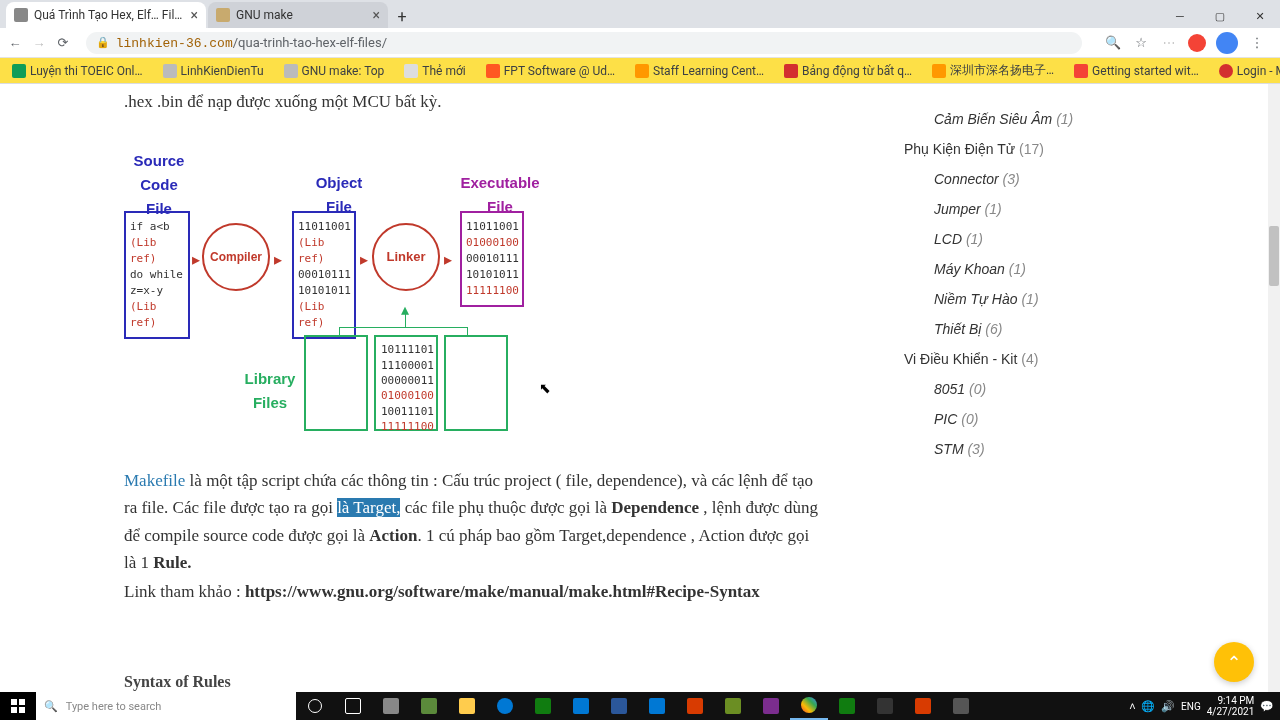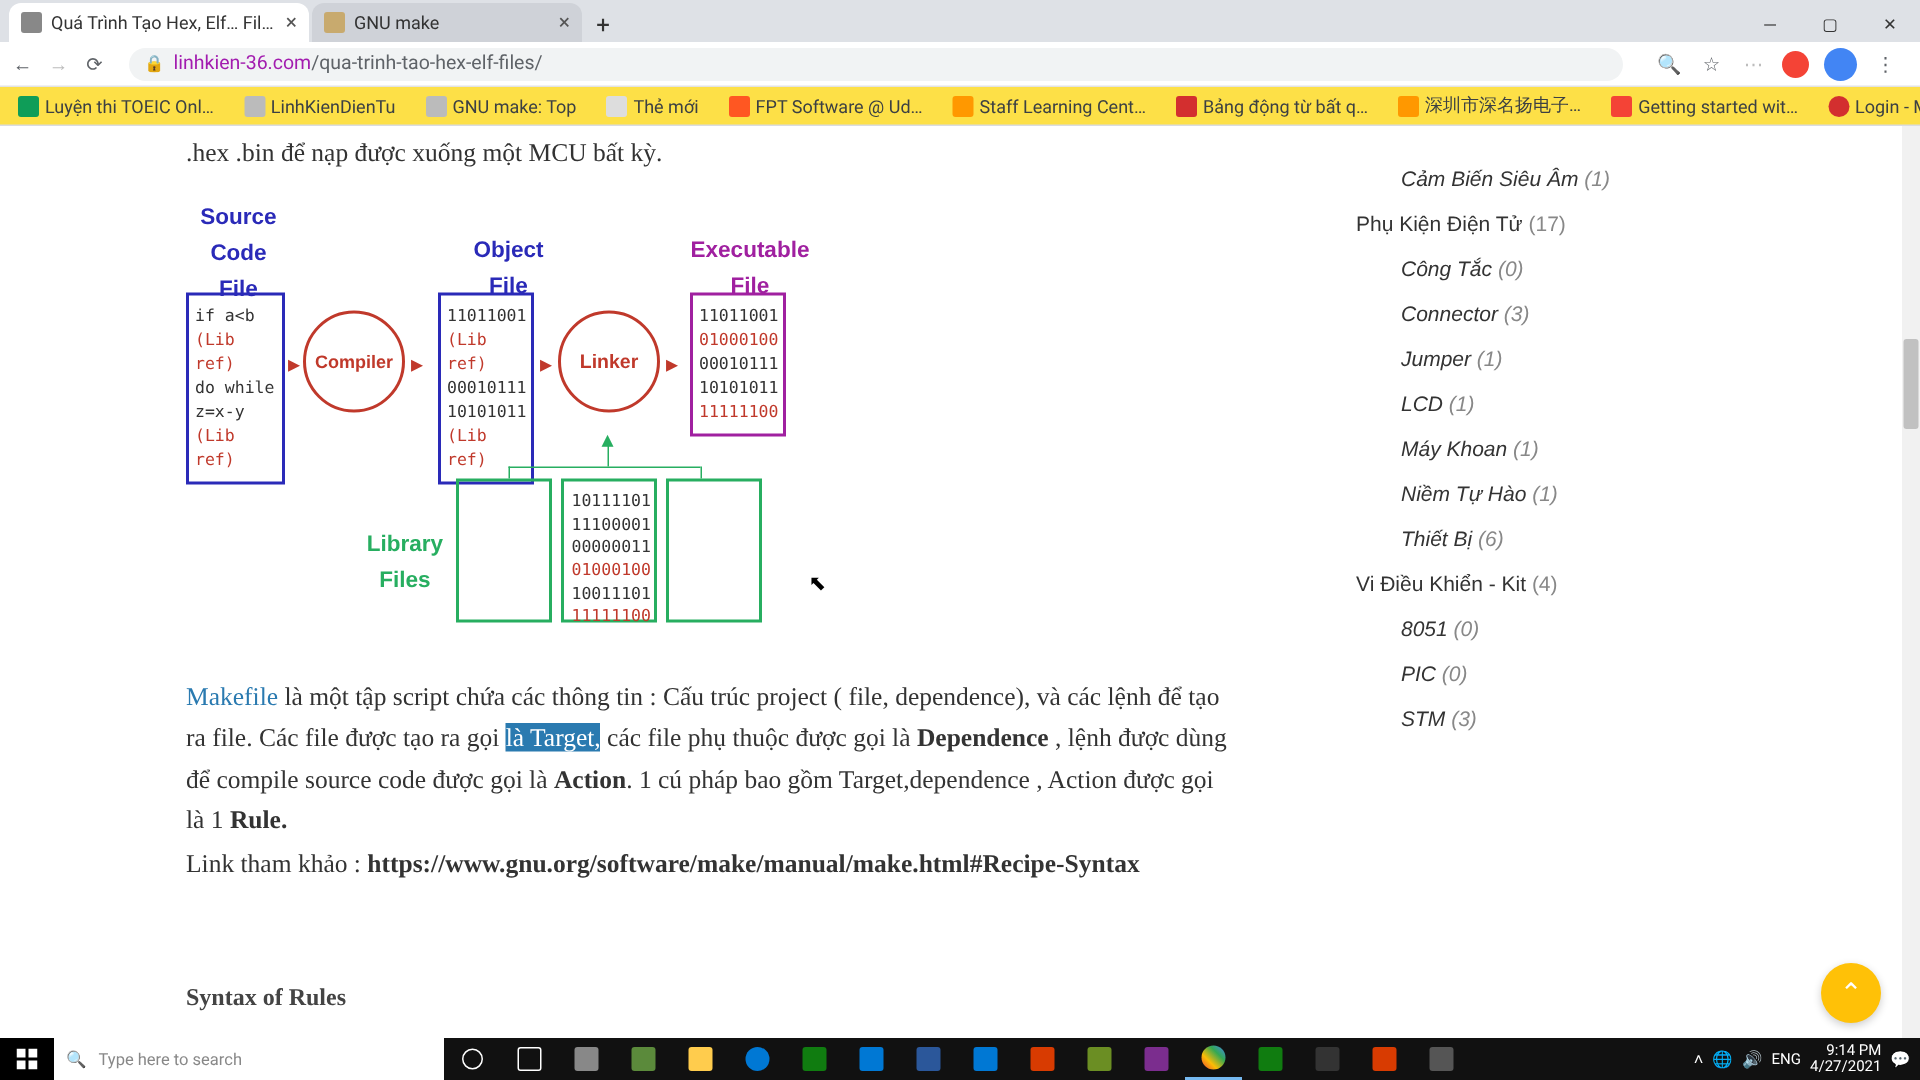--- a/index.html
+++ b/index.html
@@ -14,34 +14,34 @@
 .tab .close { color: #555; font-size: 14px; }
 .new-tab { width: 24px; text-align: center; color: #333; font-size: 16px; padding-bottom: 2px; }
 .win-controls { margin-left: auto; display: flex; }
 .win-btn { width: 40px; height: 24px; display: flex; align-items: center; justify-content: center; color: #333; font-size: 11px; }
 
 .addr-bar { height: 30px; background: #fff; display: flex; align-items: center; padding: 0 6px; gap: 6px; border-bottom: 1px solid #e3e3e3; }
 .nav-icon { width: 18px; height: 18px; display: flex; align-items: center; justify-content: center; color: #5f6368; }
 .nav-icon.disabled { color: #bdbdbd; }
 .url-box { flex: 1; height: 22px; background: #f1f3f4; border-radius: 11px; display: flex; align-items: center; padding: 0 10px; gap: 6px; font-size: 13px; color: #202124; margin: 0 8px; }
 .url-box .lock { color: #5f6368; font-size: 11px; }
-.url-box .domain { color: #a21caf; }
+.url-box .domain { color: #a16207; font-family: Liberation Mono, monospace; }
 .url-box .path { color: #5f6368; }
 .right-icons { display: flex; gap: 10px; padding: 0 8px; align-items: center; }
 .avatar { width: 22px; height: 22px; border-radius: 50%; background: #4285f4; }
 
 .bookmarks { height: 26px; background: #fde047; display: flex; align-items: center; padding: 0 6px; gap: 8px; border-bottom: 1px solid #dadce0; font-size: 12px; }
 .bk { display: flex; align-items: center; gap: 4px; padding: 2px 6px; color: #3c4043; white-space: nowrap; }
 .bk .ico { width: 14px; height: 14px; display: inline-block; border-radius: 2px; }
 
 
 .page { position: absolute; top: 84px; left: 0; right: 12px; bottom: 28px; overflow: hidden; display: flex; }
 .article { flex: 1; padding: 0 0 0 124px; font-family: Georgia, serif; color: #333; line-height: 1.6; }
 .article .intro { font-size: 17px; padding-top: 4px; }
-.diagram { position: relative; width: 560px; height: 300px; margin: 18px 0 18px 0; font-family: "Verdana", Arial, sans-serif; }
+.diagram { position: relative; width: 560px; height: 300px; margin: 34px 0 18px 0; font-family: "Verdana", Arial, sans-serif; }
 .dlabel { position: absolute; font-weight: bold; font-size: 15px; text-align: center; width: 100px; }
 .dbox { position: absolute; border: 2px solid; padding: 6px 4px; font-size: 11px; font-family: monospace; line-height: 1.45; }
 .dcircle { position: absolute; border: 2px solid #c0392b; border-radius: 50%; color: #c0392b; font-weight: bold; display: flex; align-items: center; justify-content: center; }
 .arrow { position: absolute; color: #c0392b; font-size: 16px; }
 .arrow.green { color: #27ae60; }
 .lbox { position: absolute; border: 2px solid #27ae60; font-size: 11px; font-family: monospace; line-height: 1.4; padding: 5px; }
 .red { color: #c0392b; }
 .maketext { font-size: 17px; padding-right: 70px; }
 .maketext .mk { color: #2a7ab0; }
 .maketext .hl { background: #2a7ab0; color: #fff; }
@@ -228,21 +228,20 @@
       <span>Link tham khảo : </span><b>https://www.gnu.org/software/make/manual/make.html#Recipe-Syntax</b>
     </div>
 
     <div class="syntax-h">Syntax of Rules</div>
     <div class="syntax-p">A general syntax for the rules is:</div>
   </div>
 
   <div class="sidebar">
     <div class="subcat"><span>Cảm Biến Siêu Âm</span> <span class="count">(1)</span></div>
     <div class="group"><span>Phụ Kiện Điện Tử</span> <span class="count">(17)</span></div>
-    <div class="subcat"><span>Công Tắc</span> <span class="count">(0)</span></div>
     <div class="subcat"><span>Connector</span> <span class="count">(3)</span></div>
     <div class="subcat"><span>Jumper</span> <span class="count">(1)</span></div>
     <div class="subcat"><span>LCD</span> <span class="count">(1)</span></div>
     <div class="subcat"><span>Máy Khoan</span> <span class="count">(1)</span></div>
     <div class="subcat"><span>Niềm Tự Hào</span> <span class="count">(1)</span></div>
     <div class="subcat"><span>Thiết Bị</span> <span class="count">(6)</span></div>
     <div class="group"><span>Vi Điều Khiển - Kit</span> <span class="count">(4)</span></div>
     <div class="subcat"><span>8051</span> <span class="count">(0)</span></div>
     <div class="subcat"><span>PIC</span> <span class="count">(0)</span></div>
     <div class="subcat"><span>STM</span> <span class="count">(3)</span></div>

